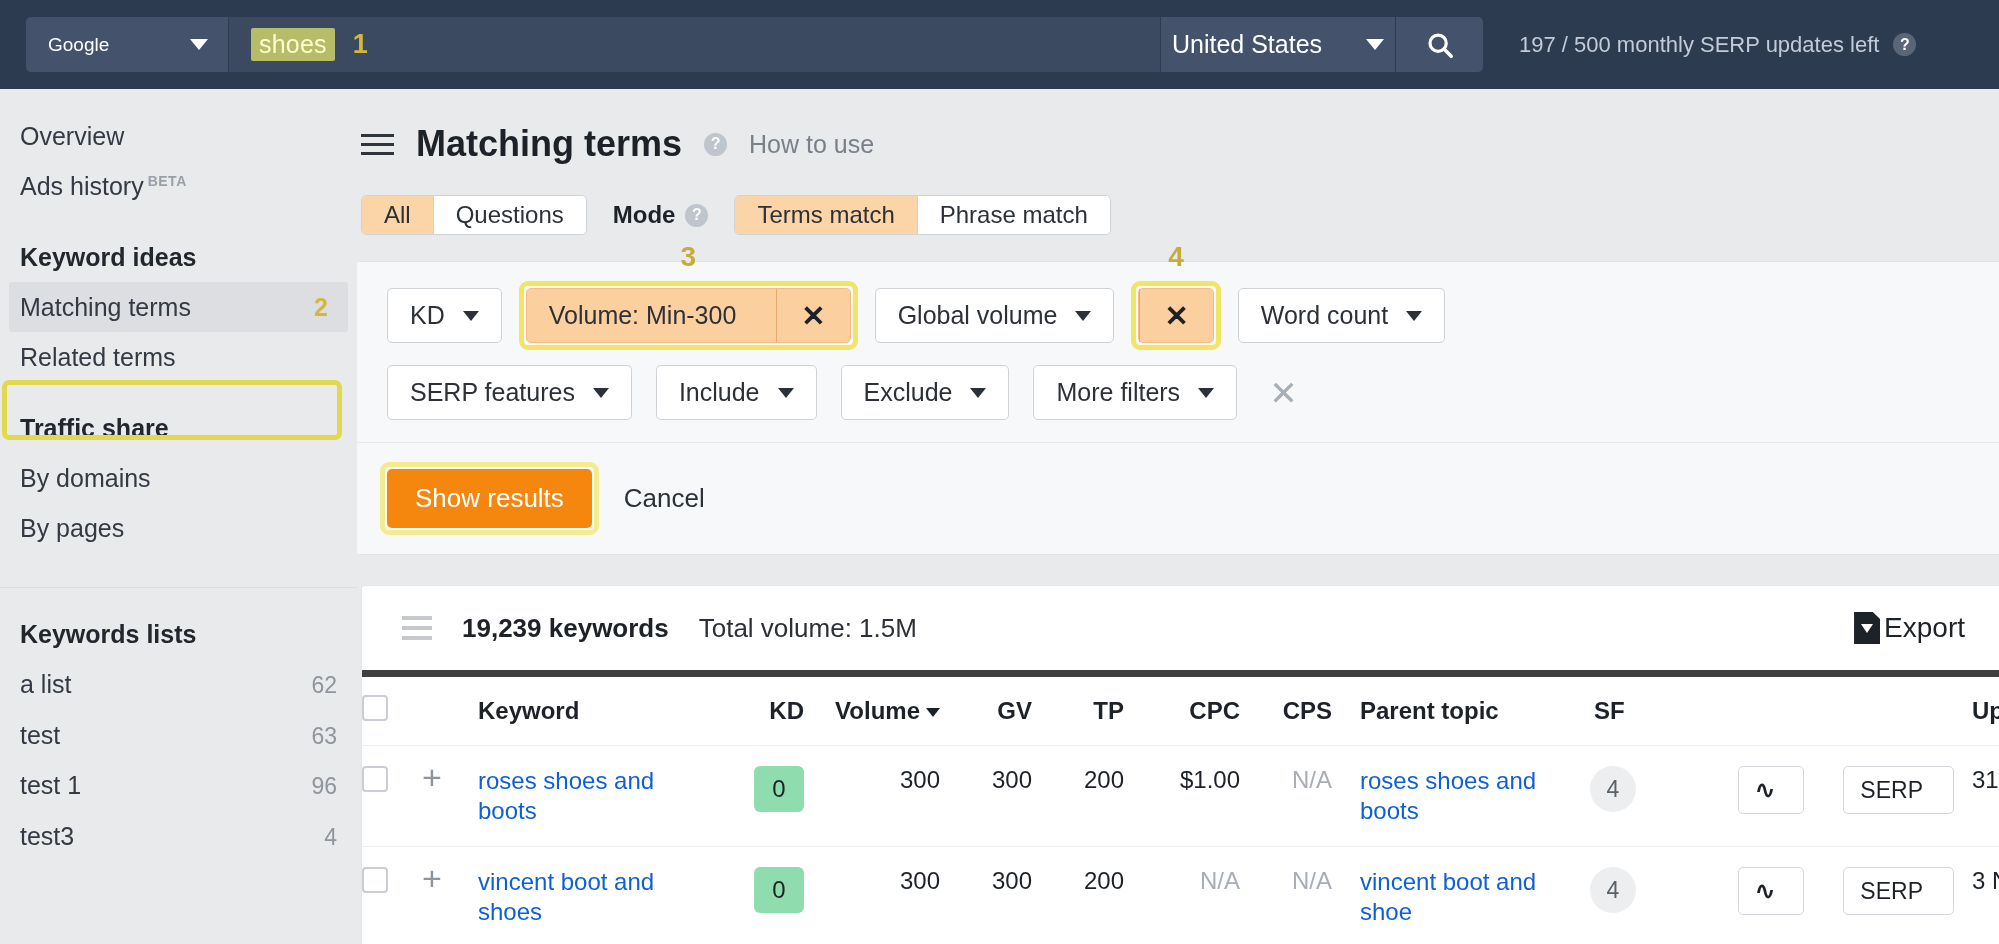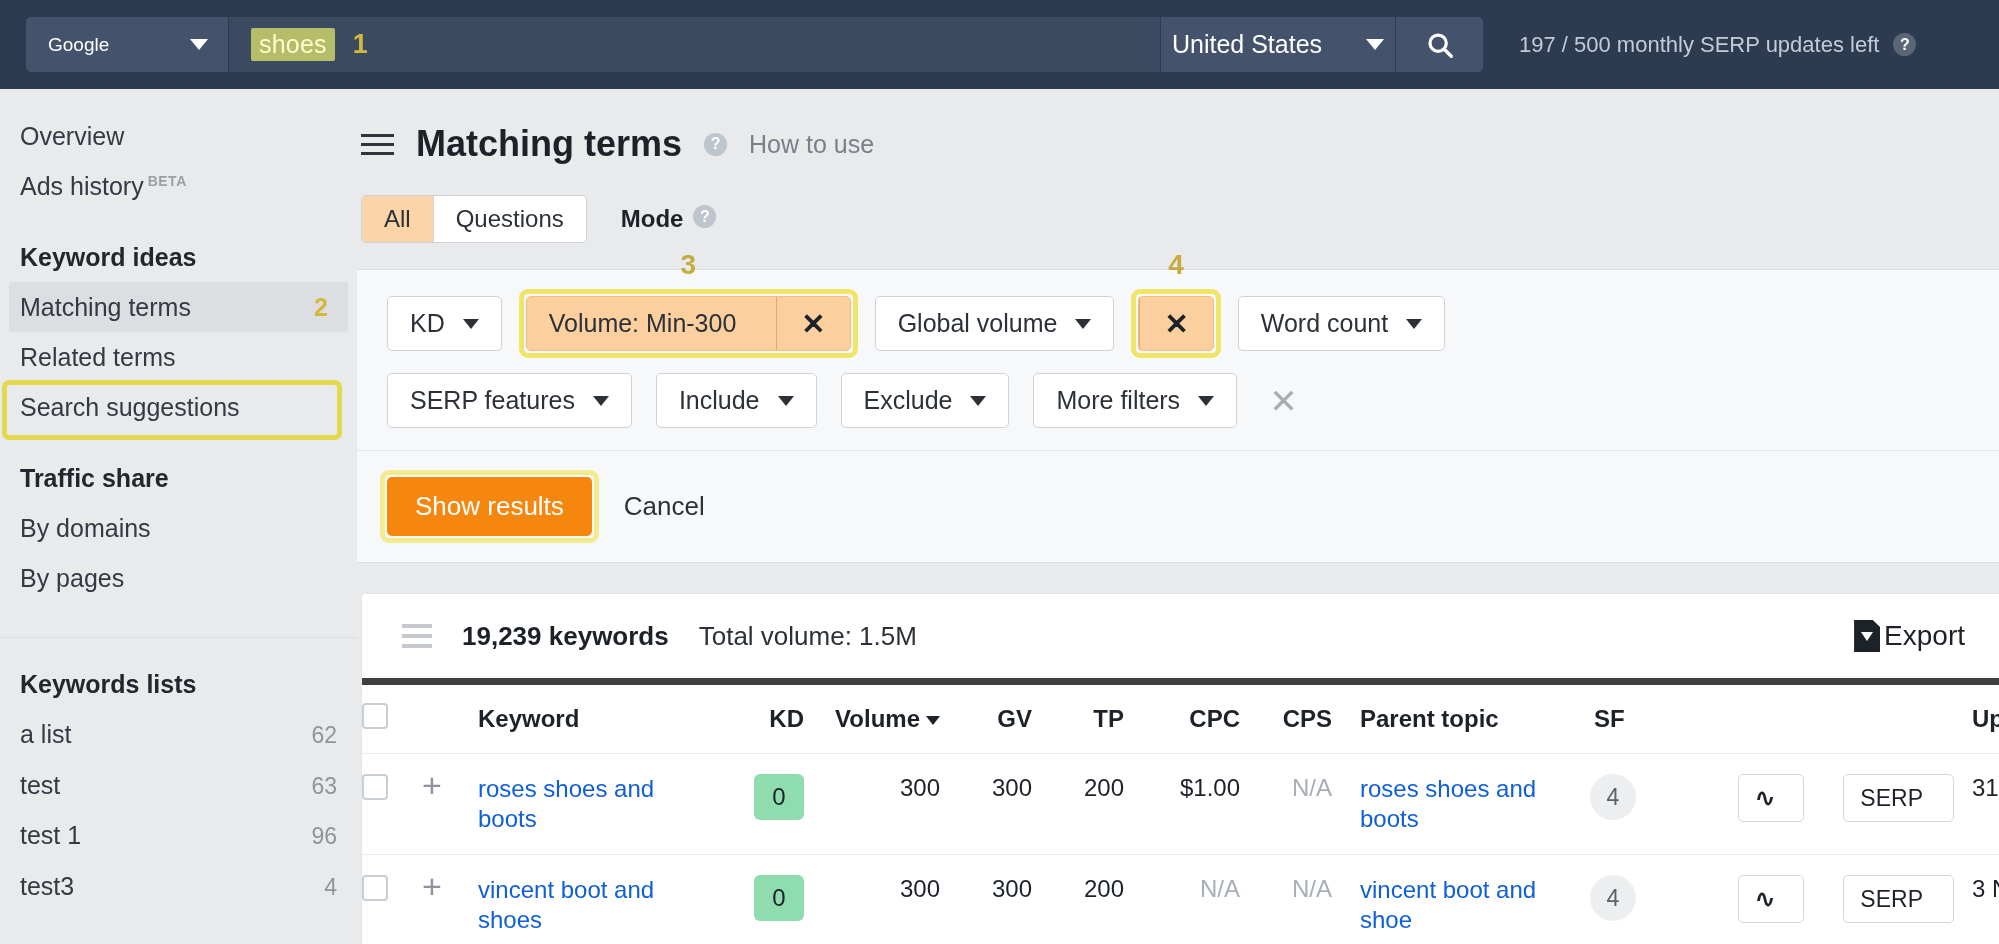--- a/index.html
+++ b/index.html
@@ -182,32 +182,32 @@
     align-items: center;
     gap: 26px;
     margin: 30px 0 0 4px;
   }
   .seg {
     display: flex;
     border: 1px solid #cfd3d8;
     border-radius: 5px;
     overflow: hidden;
     background: #ffffff;
-    height: 48px;
+    height: 40px;
   }
   .seg > div {
     display: flex; align-items: center; justify-content: center;
     padding: 0 22px;
     font-size: 24px;
     color: #2c3138;
     border-right: 1px solid #cfd3d8;
   }
   .seg > div:last-child { border-right: none; }
   .seg > div.on { background: #fbd4a7; }
-  .mode-label { font-size: 24px; font-weight: bold; color: #1d2229; display:flex; align-items:flex-start; gap:10px;margin-left:8px;}
+  .mode-label { font-size: 24px; font-weight: bold; color: #1d2229; display:flex; align-items:center; gap:10px;}
 
   .filter-panel {
     background: #f7f8f9;
     margin-top: 26px;
     border-top: 1px solid #e0e2e5;
     border-bottom: 1px solid #e0e2e5;
     padding: 26px 0 0 0;
     position: relative;
   }
   .filter-row {
@@ -440,23 +440,20 @@
     </div>
 
     <div class="nav-head">Keyword ideas</div>
     <div class="nav-item active">
       <span>Matching terms</span>
       <span class="kw-badge" style="font-size:25px">2</span>
     </div>
     <div class="nav-item">
       <span>Related terms</span>
     </div>
-    <div class="nav-item">
-      <span>Search suggestions</span>
-    </div>
 
     <div class="nav-head">Traffic share</div>
     <div class="nav-item">
       <span>By domains</span>
     </div>
     <div class="nav-item">
       <span>By pages</span>
     </div>
 
     <div class="sep"></div>
@@ -496,20 +493,24 @@
     </div>
 
     <div class="seg-row">
       <div class="seg">
         <div class="on">All</div>
         <div>Questions</div>
       </div>
       <div class="mode-label">
         <span>Mode</span>
         <span class="qmark light">?</span>
+      </div>
+      <div class="seg">
+        <div class="on">Terms match</div>
+        <div>Phrase match</div>
       </div>
     </div>
 
     <div class="filter-panel">
 
       <div class="filter-row">
         <div class="chip">
           <span>KD</span>
           <span class="dcaret"></span>
         </div>

